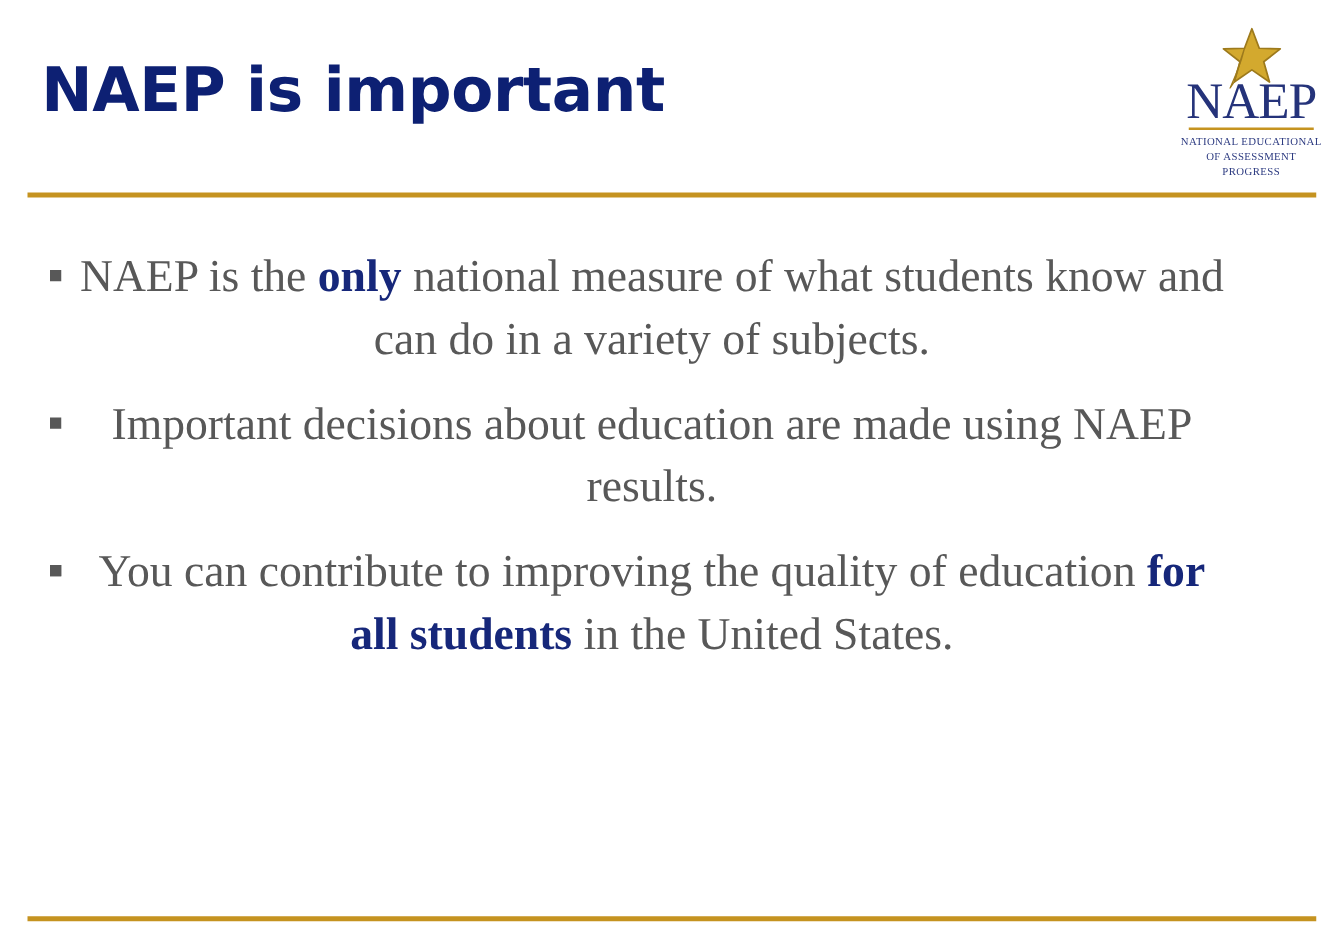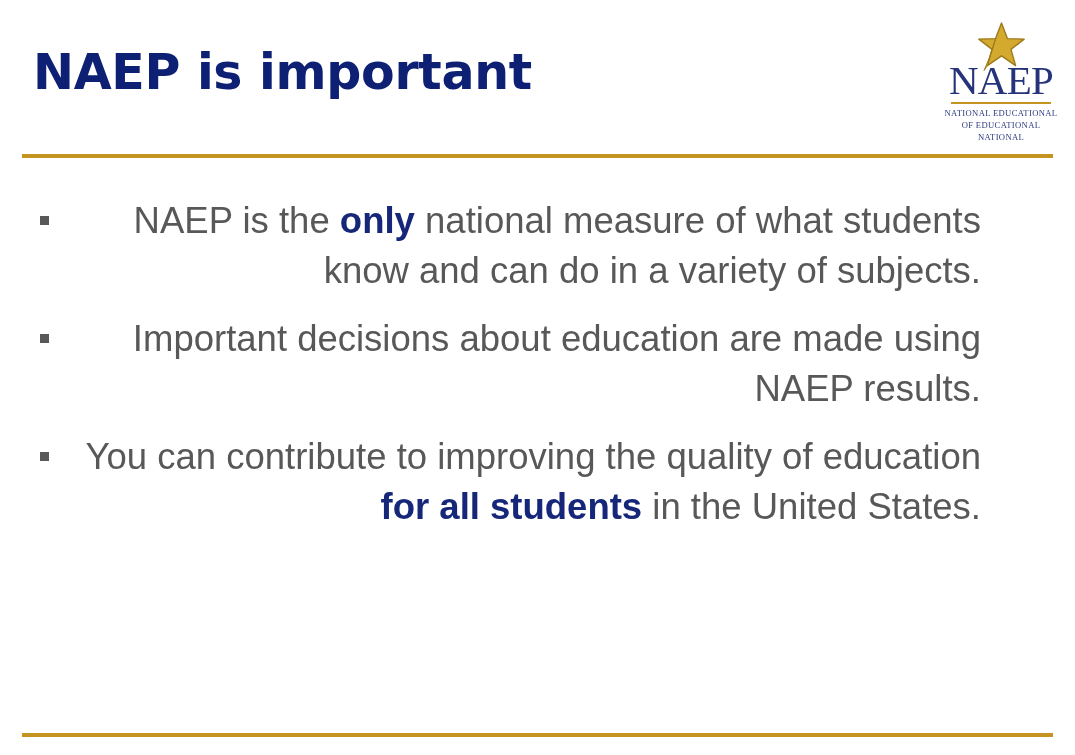--- a/index.html
+++ b/index.html
@@ -122,25 +122,25 @@
     position: absolute;
     left: 36px;
     top: 196px;
     width: 945px;
   }
 
   .bullet-item {
     position: relative;
     padding-left: 26px;
     margin: 0 0 18px 0;
-    font-family: Liberation Sans, sans-serif;
+    font-family: Liberation Serif, serif;
     font-size: 36.5px;
     line-height: 50px;
     color: #585858;
-    text-align: right;
+    text-align: center;
   }
   .bullet-item:last-child { margin-bottom: 4px; }
 
   .bullet-marker {
     position: absolute;
     left: 4px;
     top: 20px;
     width: 9px;
     height: 9px;
     background: #585858;
@@ -165,22 +165,22 @@
         <path d="M31.5 2 L37.4 17.6 L54.2 18.1 L41.0 28.4 L45.6 44.6 L31.5 34.9 L17.4 44.6 L22.0 28.4 L8.8 18.1 L25.6 17.6 Z" fill="#d3a92e" stroke="#9d7a1c" stroke-width="1.4" stroke-linejoin="round"></path>
         <path d="M25.6 17.6 L22.0 28.4 L17.4 44.6 L14.0 49.5 L18.5 39.0 L23.0 27.0 Z" fill="#e2c25f" stroke="#9d7a1c" stroke-width="1" stroke-linejoin="round"></path>
       </svg>
 
       <div class="logo-wordmark">NAEP</div>
 
       <div class="logo-rule"></div>
 
       <div class="logo-sub">
         <div>NATIONAL EDUCATIONAL</div>
-        <div>OF EDUCATIONAL</div>
-        <div>NATIONAL</div>
+        <div>OF ASSESSMENT</div>
+        <div>PROGRESS</div>
       </div>
     </div>
   </div>
 
   <div class="rule-top"></div>
 
   <div class="slide-body">
 
     <div class="bullet-item">
       <span class="bullet-marker"></span>

